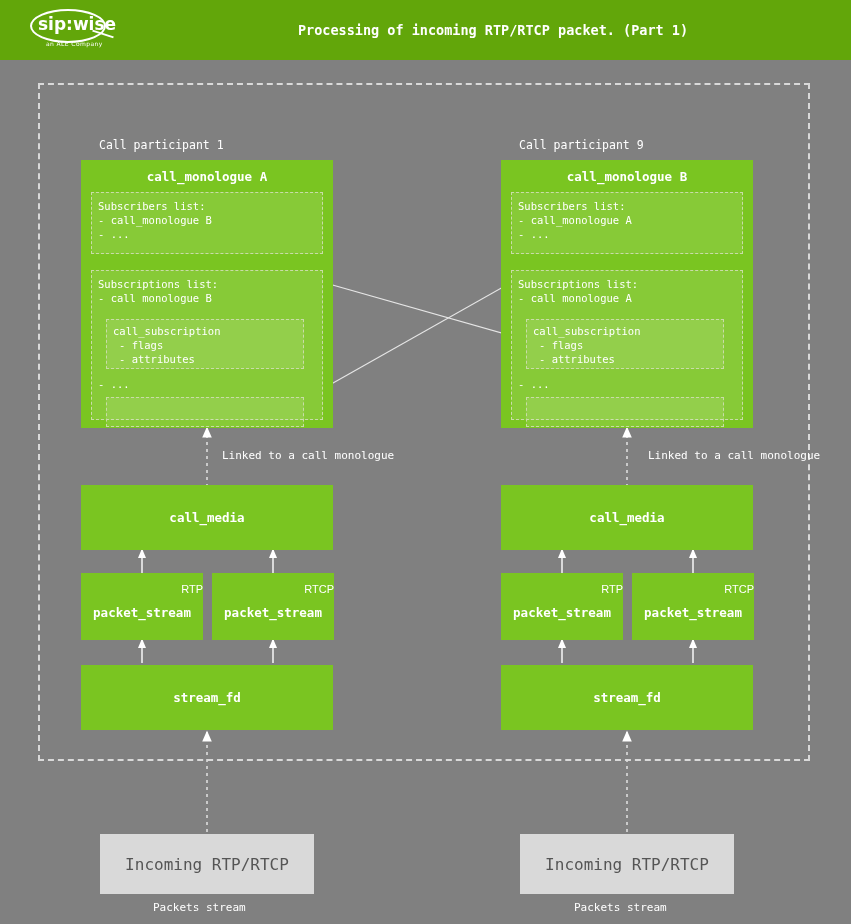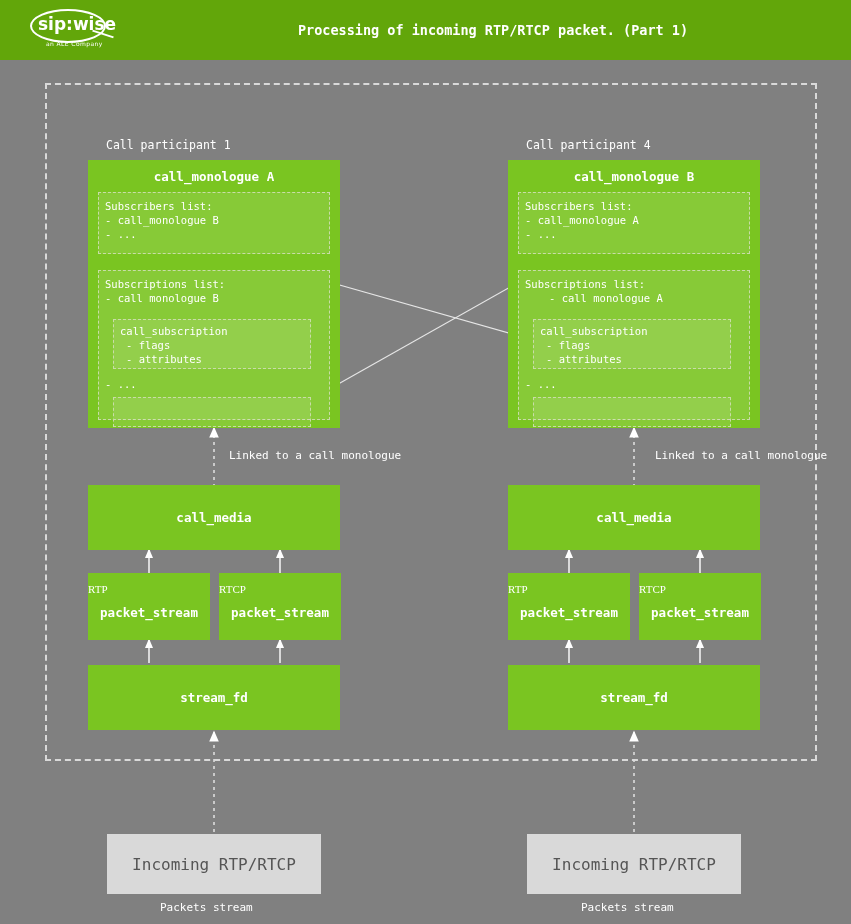--- a/index.html
+++ b/index.html
@@ -69,21 +69,21 @@
     font-family: "DejaVu Sans Mono", monospace;
     font-size: 13.5px;
     font-weight: bold;
     line-height: 19px;
     padding-right: 20px;
   }
 
   
   #canvas {
     position: absolute;
-    left: 7px; top: 60px;
+    left: 0; top: 60px;
     width: 759px;
     height: 864px;
   }
 
   
   #outer-dash {
     position: absolute;
     left: 38px; top: 23px;
     width: 772px; height: 678px;
     border: 2px dashed #d9d9d9;
@@ -136,22 +136,22 @@
   .flatbox-label {
     color: #ffffff;
     font-size: 12.5px;
     font-weight: bold;
     font-family: "DejaVu Sans Mono", monospace;
   }
   .small-cap {
     position: absolute;
     color: #ffffff;
     font-size: 11px;
-    font-family: Liberation Serif, serif;
-    text-align: left;
+    font-family: Liberation Sans, sans-serif;
+    text-align: right;
     width: 100%;
   }
 
   .greybox {
     position: absolute;
     background: #d9d9d9;
     box-sizing: border-box;
     display: flex;
     align-items: center;
     justify-content: center;
@@ -282,34 +282,34 @@
 
   <div class="flatbox" style="left:81px; top:605px; width:252px; height:65px;">
     <span class="flatbox-label">stream_fd</span>
   </div>
 
   <div class="greybox" style="left:100px; top:774px; width:214px; height:60px;">
     <span class="greybox-label">Incoming RTP/RTCP</span>
   </div>
   <div class="bottom-cap" style="left:153px; top:841px;">Packets stream</div>
 
-  <div class="col-label" style="left:519px; top:78px;">Call participant 4</div>
+  <div class="col-label" style="left:519px; top:78px;">Call participant 9</div>
 
   <div class="gbox" style="left:501px; top:100px; width:252px; height:268px;">
     <div class="gbox-title" style="margin-top:9px;">call_monologue B</div>
 
     <div class="inner-dash" style="left:10px; top:32px; width:232px; height:62px;">
       <div class="inner-text" style="padding:6px 0 0 6px;">Subscribers list:</div>
       <div class="inner-text" style="padding:0 0 0 6px;">- call_monologue A
 - ...</div>
     </div>
 
     <div class="inner-dash" style="left:10px; top:110px; width:232px; height:150px;">
       <div class="inner-text" style="padding:6px 0 0 6px;">Subscriptions list:</div>
-      <div class="inner-text" style="padding:0 0 0 6px;margin-left:24px;">- call monologue A</div>
+      <div class="inner-text" style="padding:0 0 0 6px;">- call monologue A</div>
 
       <div class="inner-dash" style="left:14px; top:48px; width:198px; height:50px;">
         <div class="inner-text" style="padding:4px 0 0 6px;">call_subscription</div>
         <div class="inner-text" style="padding:0 0 0 12px;">- flags
 - attributes</div>
       </div>
 
       <div class="inner-text" style="position:absolute; left:6px; top:106px;">- ...</div>
 
       <div class="inner-dash" style="left:14px; top:126px; width:198px; height:30px;"></div>

